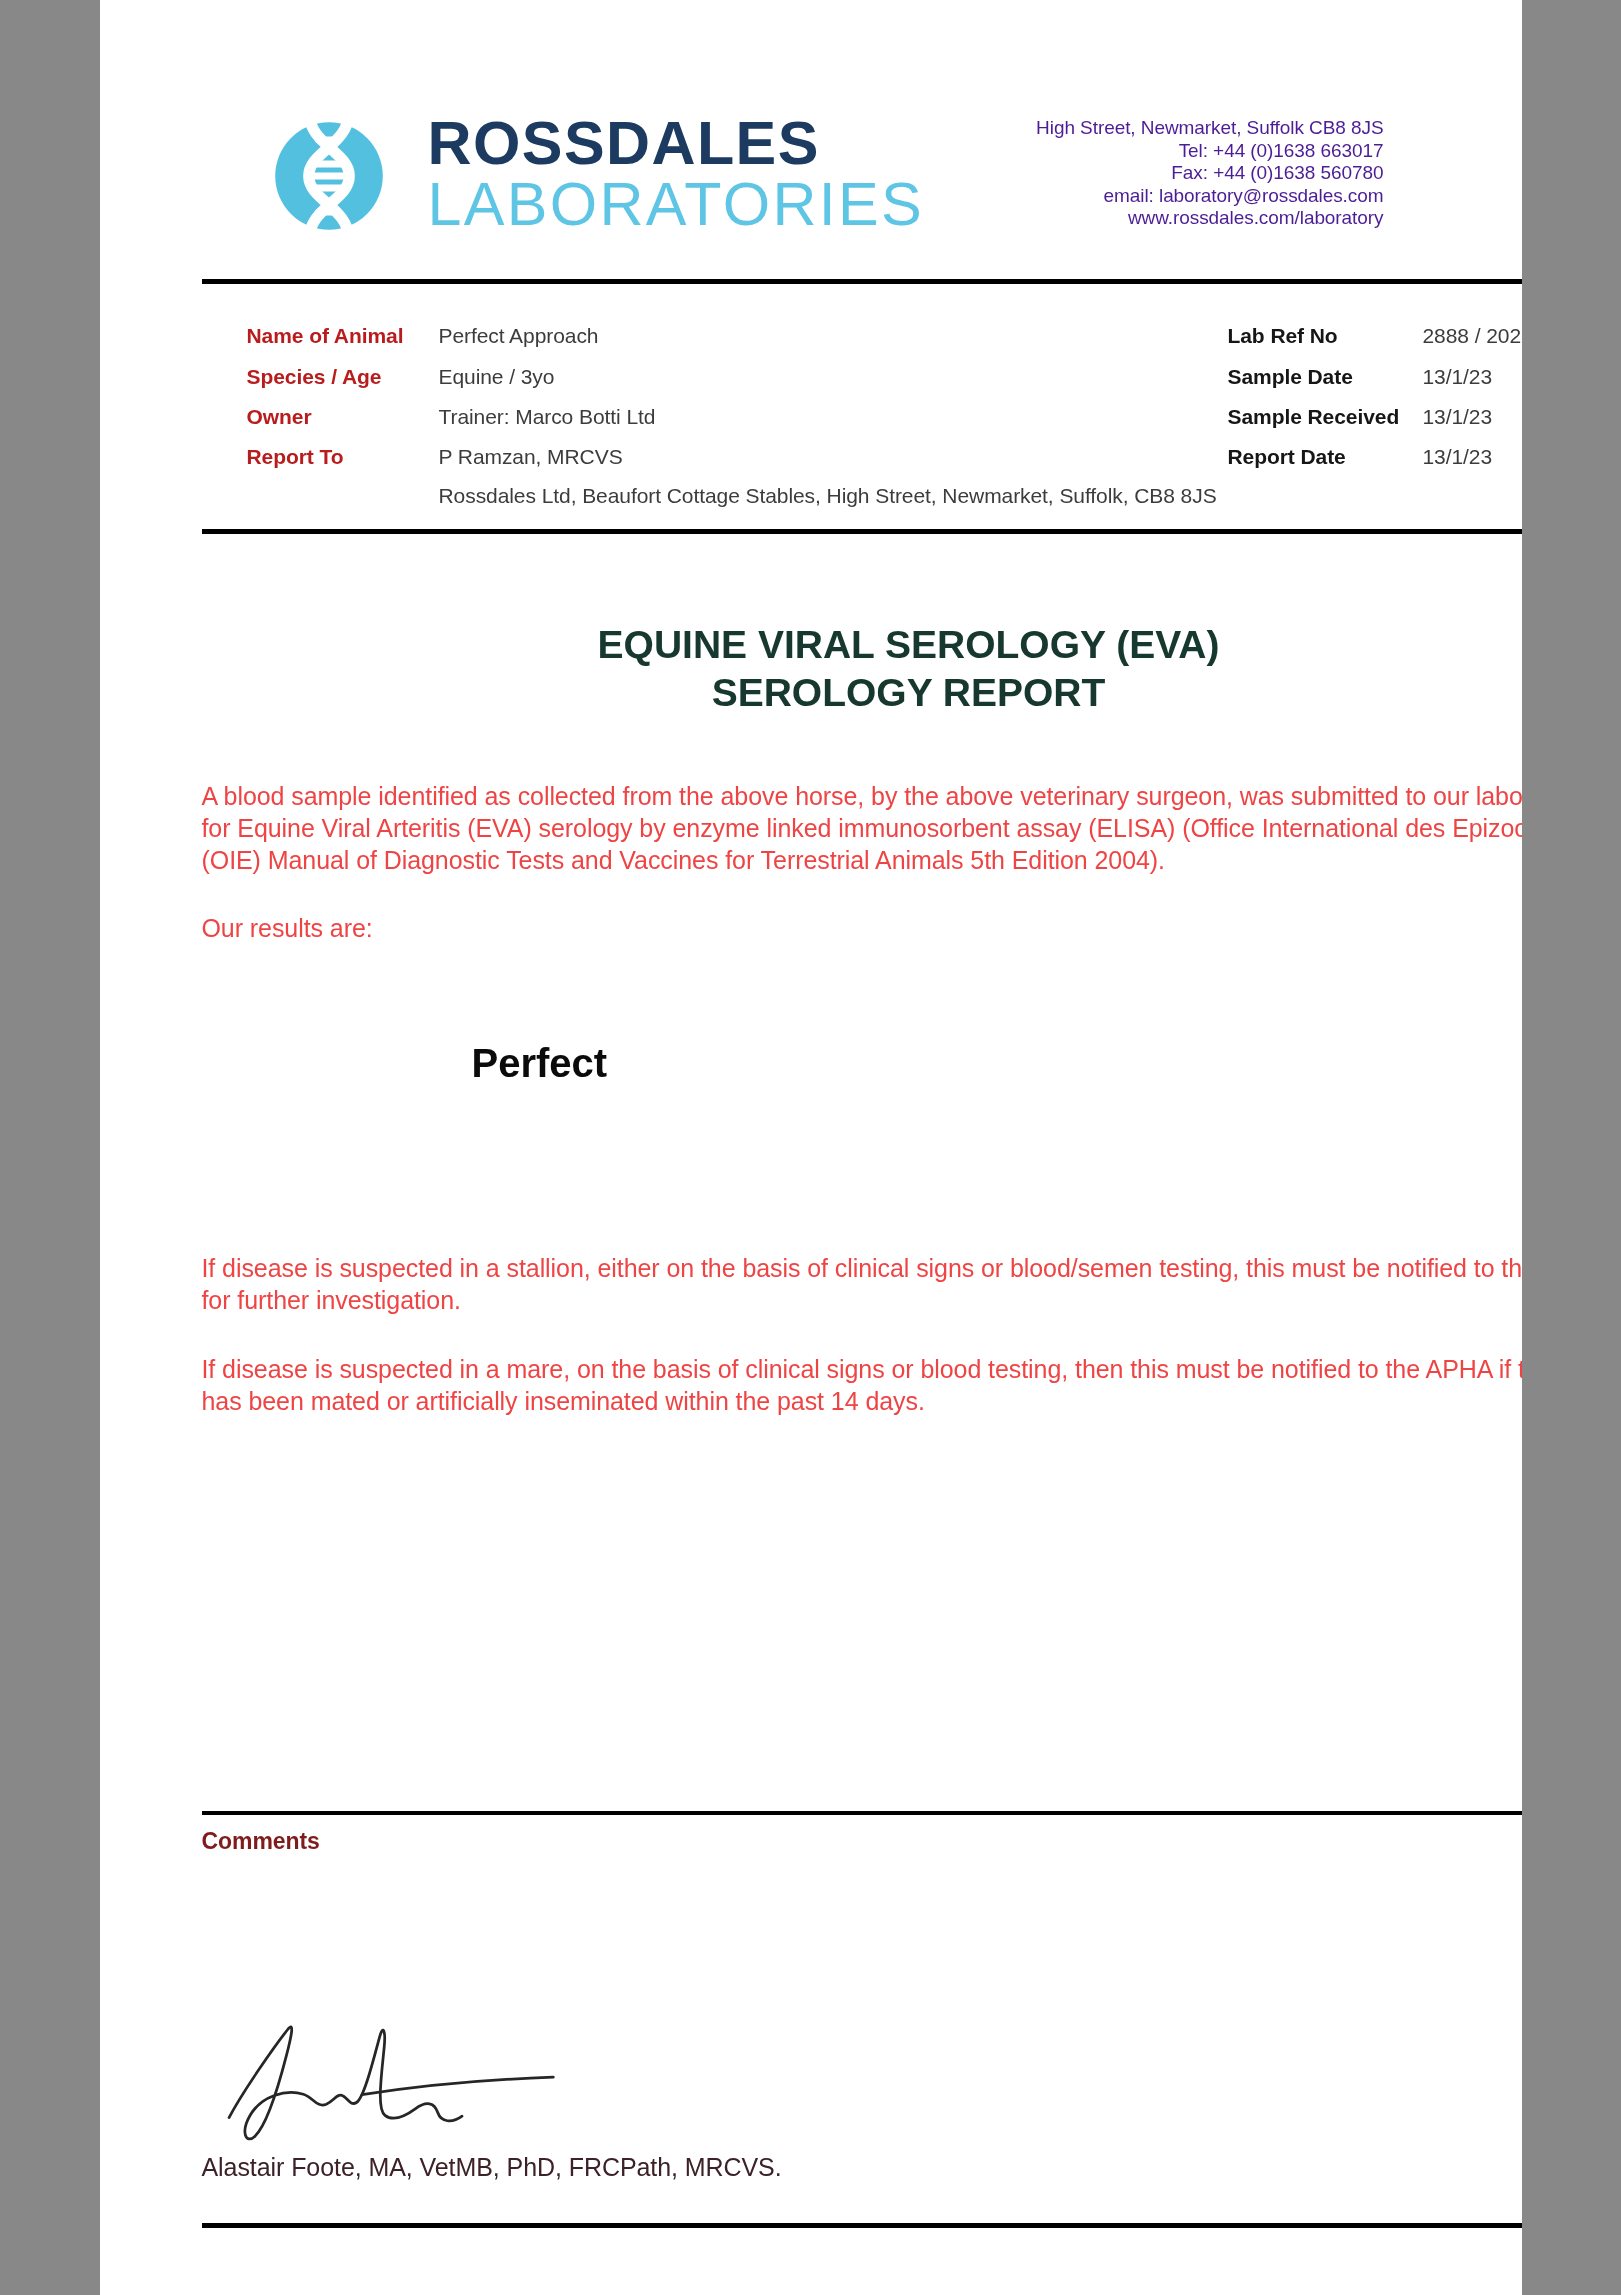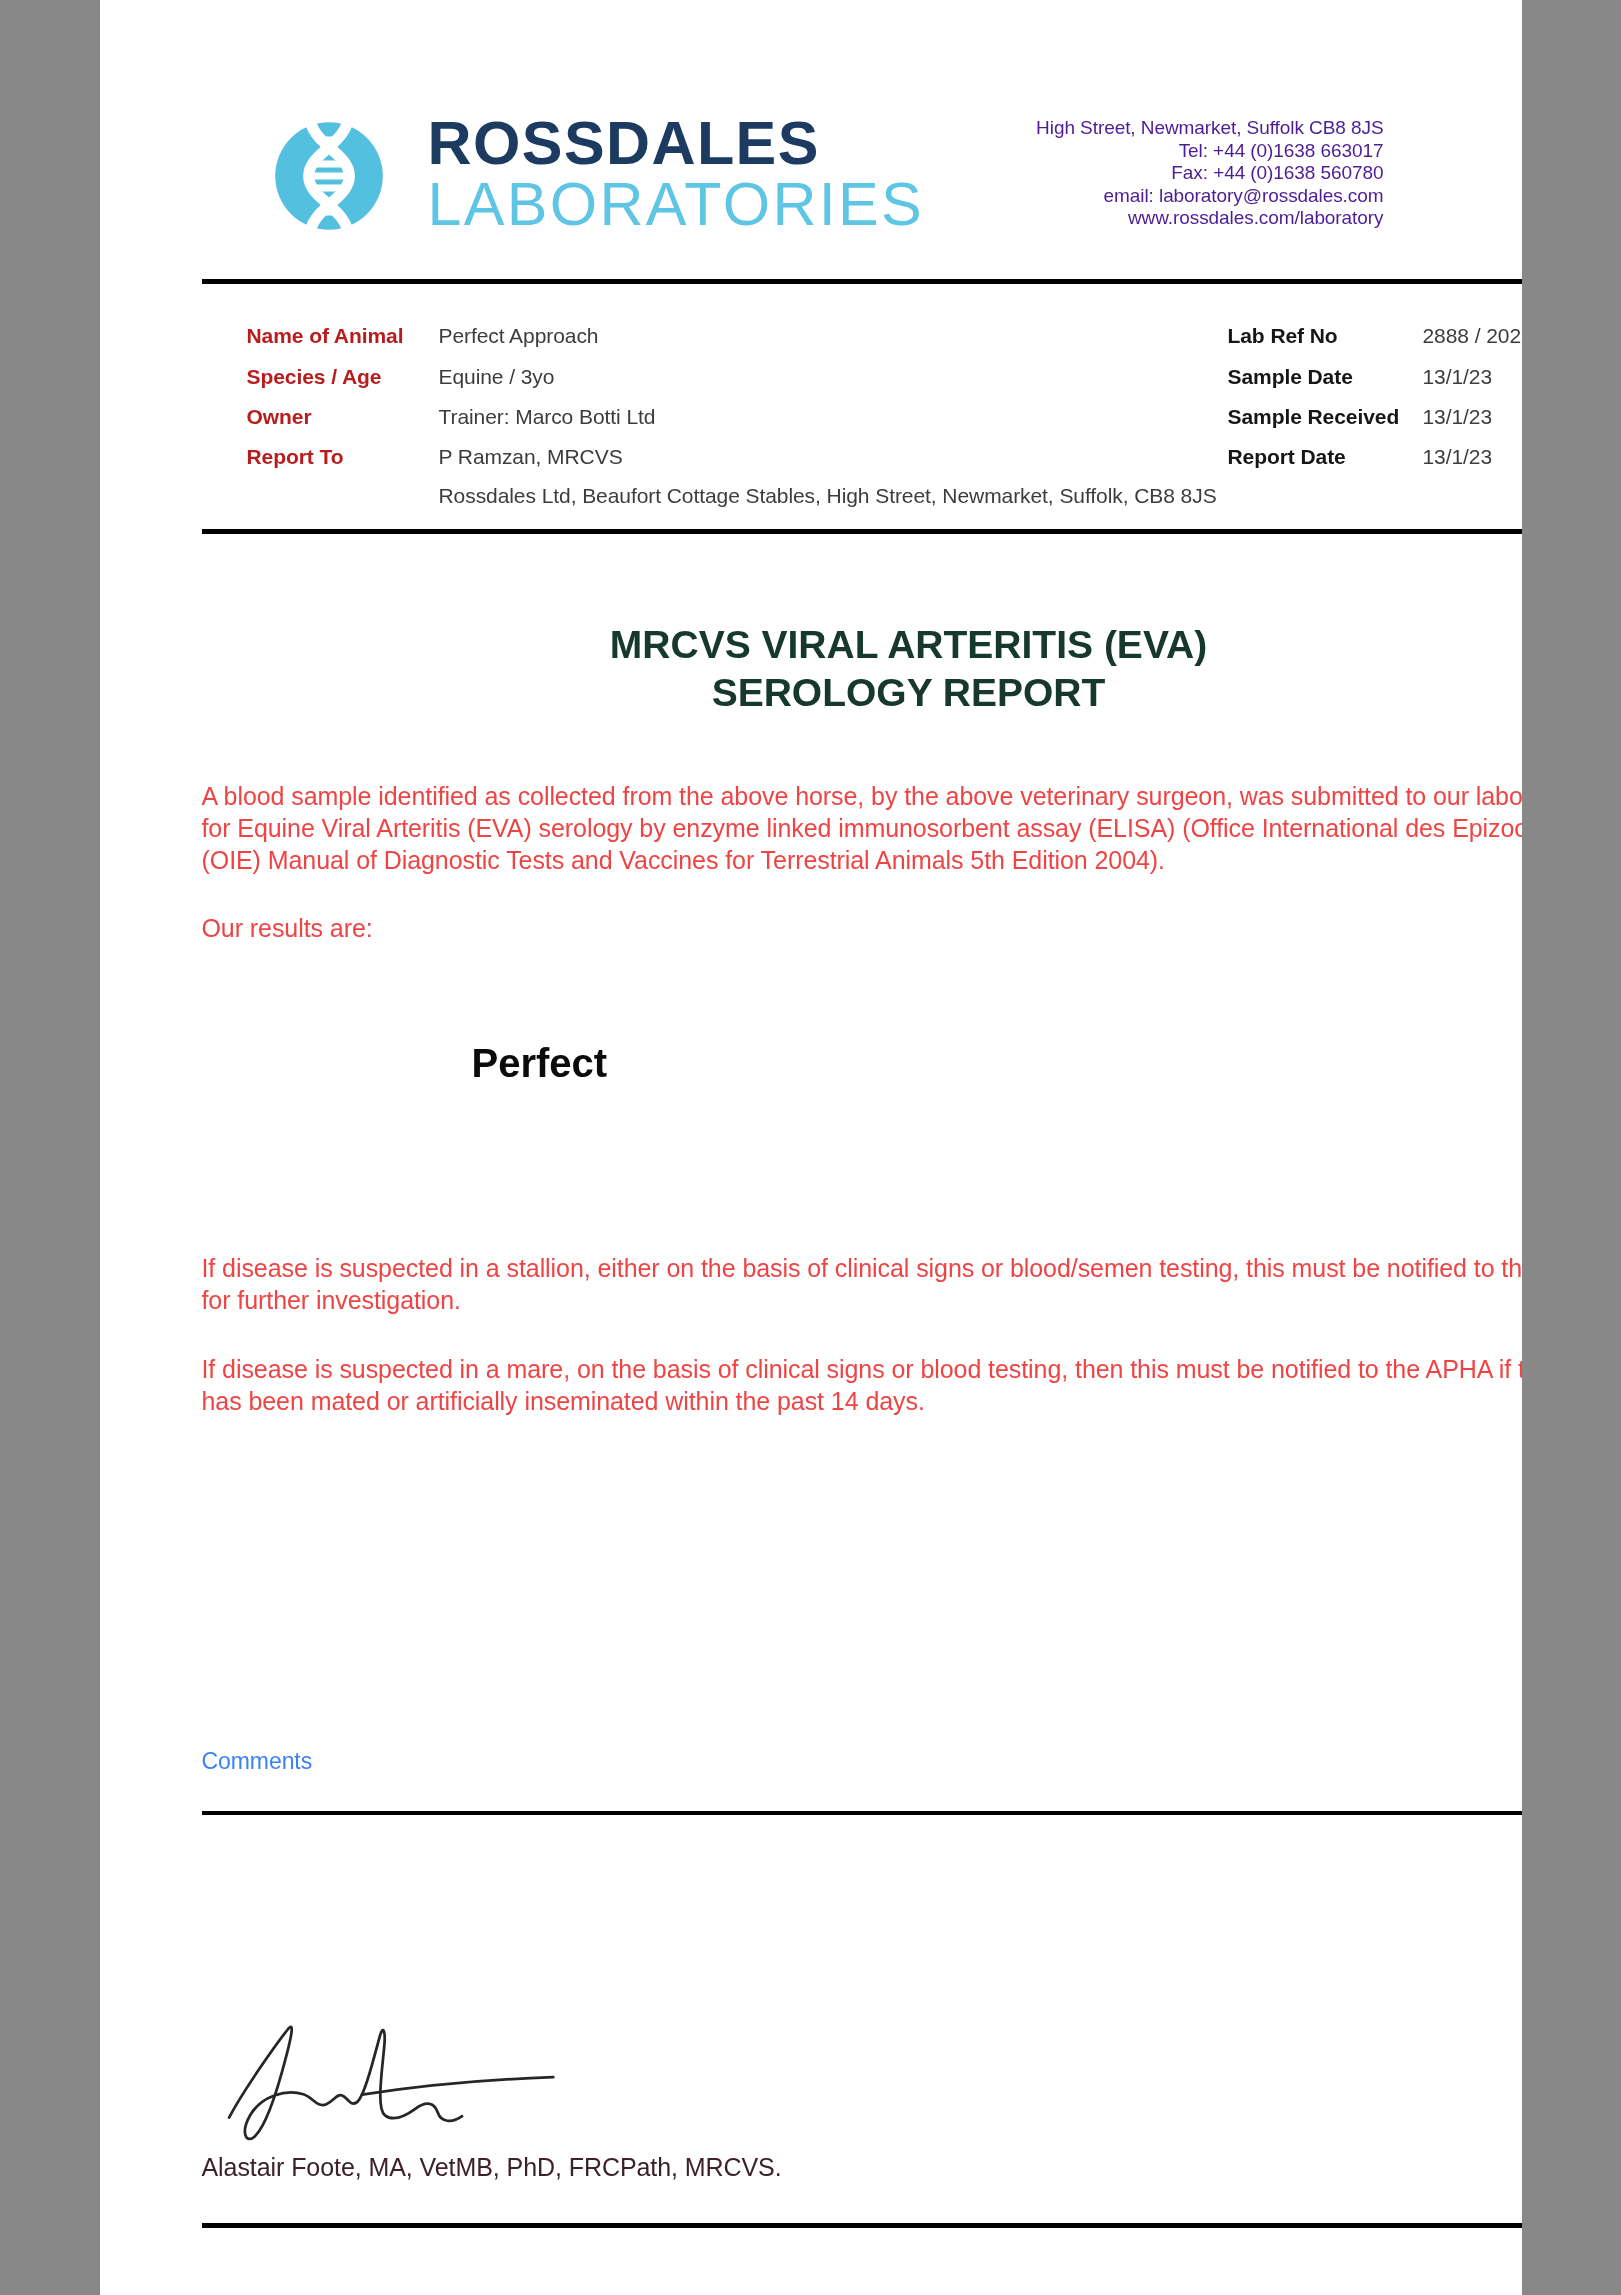--- a/index.html
+++ b/index.html
@@ -44,21 +44,21 @@
   .para-intro{top:780px;}
   .para-results-intro{top:912px;}
   .result-value{
     position:absolute;left:372px;top:1041px;
     font-size:40px;line-height:44px;font-weight:700;color:#0b0b0b;letter-spacing:0;
   }
   .para-notifiable{top:1188px;}
   .para-stallion{top:1252px;}
   .para-mare{top:1353px;}
   
-  .comments-label{position:absolute;left:102px;top:1748px;font-size:23px;font-weight:400;color:#3b82f6;}
+  .comments-label{position:absolute;left:102px;top:1828px;font-size:23px;font-weight:700;color:#7f1d1d;}
   .signature{position:absolute;left:116px;top:2019px;width:349px;height:133px;}
   .signatory{position:absolute;left:102px;top:2153px;font-size:25px;color:#3c2228;white-space:nowrap;}
 </style>
 </head>
 <body>
 
 <div class="page">
 
   <div class="logo-mark">
     <svg viewBox="0 0 290 290" width="120" height="120" aria-hidden="true">
@@ -105,21 +105,21 @@
   <div class="info-label-r row-y2">Sample Date</div>
   <div class="info-value-r row-y2">13/1/23</div>
   <div class="info-label-r row-y3">Sample Received</div>
   <div class="info-value-r row-y3">13/1/23</div>
   <div class="info-label-r row-y4">Report Date</div>
   <div class="info-value-r row-y4">13/1/23</div>
 
   <div class="rule rule-info"></div>
 
   <div class="title">
-    <div>MRCVS VIRAL ARTERITIS (EVA)</div>
+    <div>EQUINE VIRAL SEROLOGY (EVA)</div>
     <div>SEROLOGY REPORT</div>
   </div>
 
   <div class="para para-intro">A blood sample identified as collected from the above horse, by the above veterinary surgeon, was submitted to our laboratory for Equine Viral Arteritis (EVA) serology by enzyme linked immunosorbent assay (ELISA) (Office International des Epizooties (OIE) Manual of Diagnostic Tests and Vaccines for Terrestrial Animals 5th Edition 2004).</div>
   <div class="para para-results-intro">Our results are:</div>
   <div class="result-value">Perfect</div>
   <div class="para para-stallion">If disease is suspected in a stallion, either on the basis of clinical signs or blood/semen testing, this must be notified to the APHA for further investigation.</div>
   <div class="para para-mare">If disease is suspected in a mare, on the basis of clinical signs or blood testing, then this must be notified to the APHA if the mare has been mated or artificially inseminated within the past 14 days.</div>
 
   <div class="rule rule-comments"></div>

